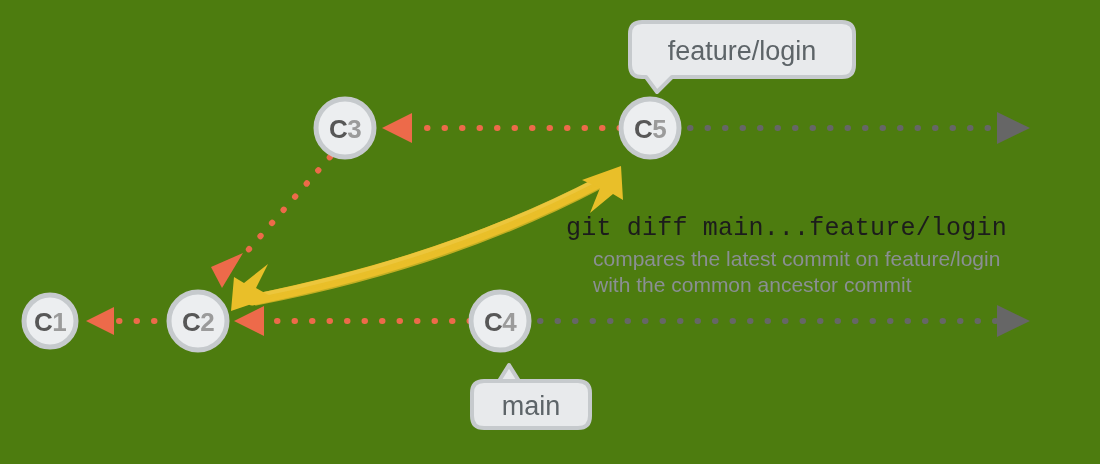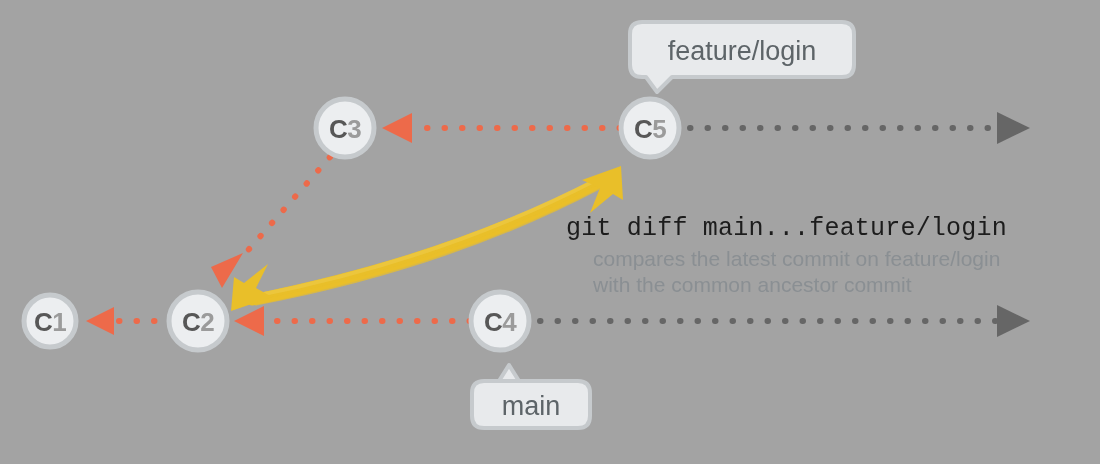--- a/index.html
+++ b/index.html
@@ -9,21 +9,21 @@
     background: #ffffff;
   }
   body {
     font-family: "Liberation Sans", sans-serif;
     -webkit-font-smoothing: antialiased;
   }
   #stage {
     position: relative;
     width: 1100px;
     height: 464px;
-    background: #a3a3a3;
+    background: #4d7c0f;
     overflow: hidden;
   }
   #canvas {
     position: absolute;
     left: 0;
     top: 0;
     width: 1100px;
     height: 464px;
   }
 

